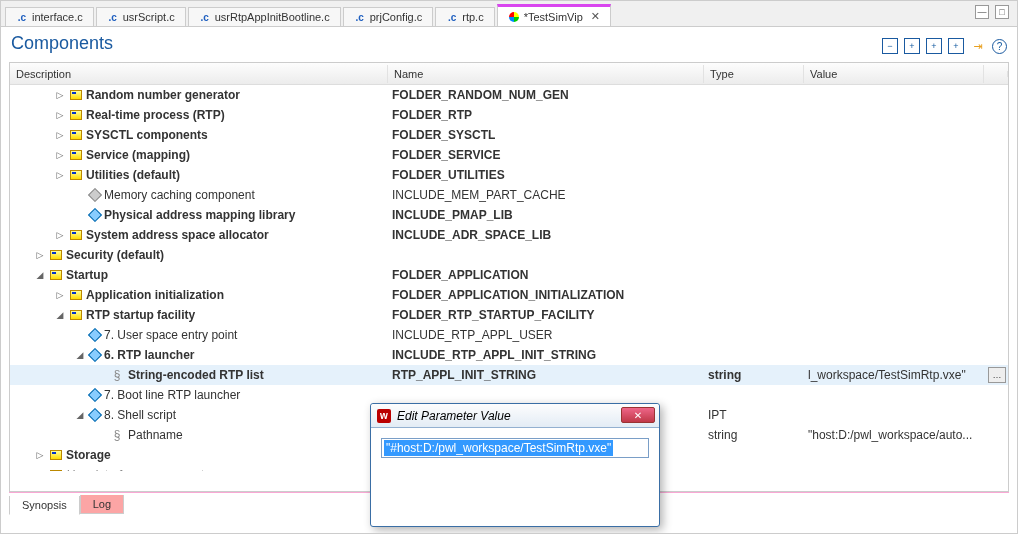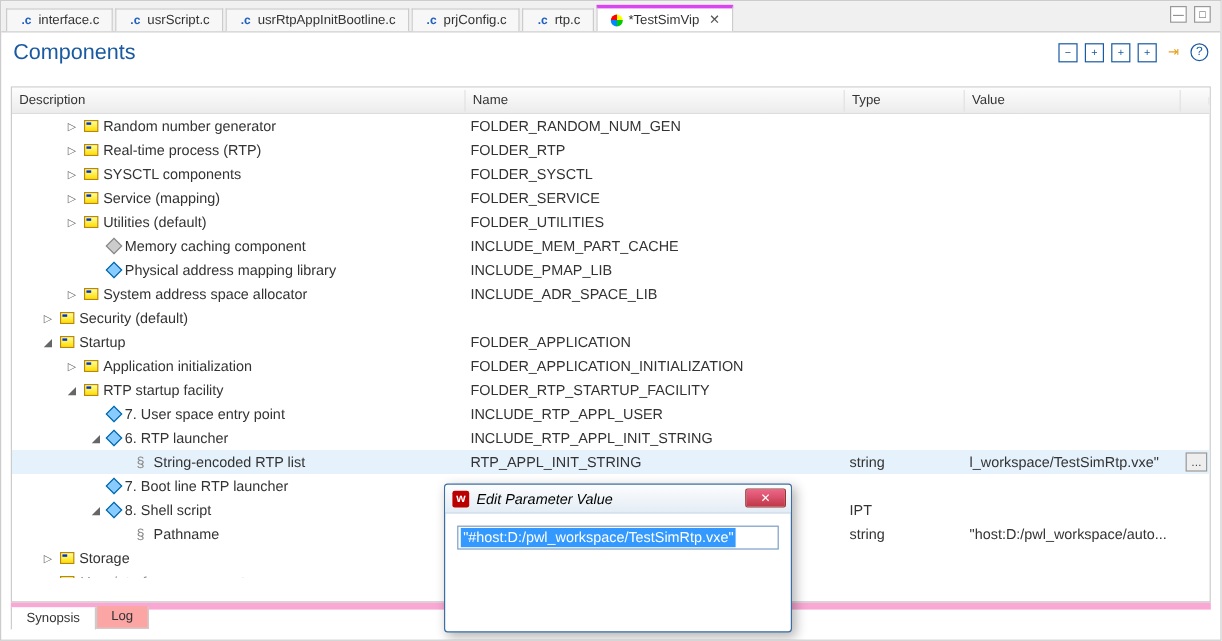--- a/index.html
+++ b/index.html
@@ -10,57 +10,57 @@
   .tab { display: flex; align-items: center; gap: 4px; padding: 3px 10px; border: 1px solid #ccc; border-bottom: none; background: #f7f7f7; margin-right: 2px; font-size: 11px; color: #333; white-space: nowrap; }
   .tab.active { background: #fff; border-top: 3px solid #d946ef; }
   .tab .fileicon { width: 12px; height: 12px; display: inline-flex; align-items: center; justify-content: center; font-size: 10px; }
   .fileicon.c { color: #2060c0; font-weight: bold; }
   .fileicon.tv::before { content: ""; width: 10px; height: 10px; border-radius: 50%; background: conic-gradient(#ff0 0 90deg, #0c0 90deg 180deg, #08f 180deg 270deg, #f00 270deg); display: block; }
   .tab .close { font-size: 11px; color: #555; margin-left: 4px; }
   .tabbar-right { position: absolute; right: 8px; top: 4px; display: flex; gap: 6px; }
   .winbtn { width: 14px; height: 14px; border: 1px solid #999; font-size: 9px; display: flex; align-items: center; justify-content: center; color: #555; background: #fff; }
 
   
-  .panel-header { display: flex; align-items: center; justify-content: space-between; padding: 6px 10px 6px 10px; }
+  .panel-header { display: flex; align-items: flex-end; justify-content: space-between; padding: 6px 10px 6px 10px; }
   .panel-title { font-size: 18px; color: #1a5aa0; }
   .toolbar { display: flex; gap: 6px; align-items: center; }
   .tbtn { width: 16px; height: 16px; display: flex; align-items: center; justify-content: center; font-size: 11px; color: #155aa0; cursor: pointer; }
   .tbtn.box { border: 1px solid #1a5aa0; font-size: 9px; }
   .tbtn.help { width: 15px; height: 15px; border-radius: 50%; border: 1px solid #1a5aa0; font-size: 10px; }
 
   
-  .table-wrap { border: 1px solid #ccc; margin: 12px 8px 0 8px; height: 430px; overflow: hidden; position: relative; }
+  .table-wrap { border: 1px solid #ccc; margin: 2px 8px 0 8px; height: 430px; overflow: hidden; position: relative; }
   .thead, .row { display: grid; grid-template-columns: 378px 316px 100px 180px 24px; align-items: center; }
   .thead { height: 22px; background: linear-gradient(#fdfdfd, #ececec); border-bottom: 1px solid #ddd; }
   .th { padding: 3px 6px; font-size: 11px; color: #333; border-right: 1px solid #e2e2e2; position: relative; }
   .tbody { height: 386px; overflow-y: scroll; }
   .row { height: 20px; font-size: 12px; }
   .cell { padding: 1px 4px; white-space: nowrap; overflow: hidden; text-overflow: ellipsis; }
   .desc { display: flex; align-items: center; gap: 4px; }
   .indent { width: 16px; display: inline-block; }
   .twisty { width: 12px; text-align: center; color: #666; font-size: 9px; cursor: pointer; user-select: none; }
   .icon { width: 14px; height: 14px; display: inline-flex; align-items: center; justify-content: center; font-size: 11px; }
   .icon.folder { background: linear-gradient(#ff9 0, #fd0 100%); border: 1px solid #b80; width: 12px; height: 10px; position: relative; }
   .icon.folder::after { content: ""; position: absolute; left: 1px; top: 1px; width: 4px; height: 2px; background: #03c; }
   .icon.comp { background: #8cf; border: 1px solid #06a; width: 10px; height: 10px; transform: rotate(45deg); }
   .icon.comp-gray { background: #ccc; border: 1px solid #888; width: 10px; height: 10px; transform: rotate(45deg); }
   .icon.param { color: #888; font-size: 12px; }
-  .bold { font-weight: normal; }
+  .bold { font-weight: bold; }
   .row.selected { background: #e5f1fb; }
   .dim { color: #888; font-style: italic; }
   .valbtn { width: 18px; height: 16px; border: 1px solid #999; background: #eee; font-size: 9px; display: flex; align-items: center; justify-content: center; margin-right: 2px; }
 
   
   .tbody::-webkit-scrollbar { width: 16px; }
   .tbody::-webkit-scrollbar-track { background: #f0f0f0; }
   .tbody::-webkit-scrollbar-thumb { background: #c7c7c7; border: 1px solid #aaa; }
   .tbody::-webkit-scrollbar-button { background: #e8e8e8; border: 1px solid #aaa; height: 16px; }
 
   
-  .bottom-tabs { display: flex; align-items: flex-end; height: 22px; border-top: 6px solid #f9a8d4; margin: 0 8px; background: #fff; }
+  .bottom-tabs { display: flex; align-items: flex-end; height: 22px; border-top: 1px solid #f9a8d4; margin: 0 8px; background: #fff; }
   .btab { padding: 3px 12px; font-size: 11px; border: 1px solid #ccc; border-top: none; background: #fca5a5; margin-right: 0; }
   .btab.active { background: #fff; border-bottom: 1px solid #fff; position: relative; top: 1px; }
 
   
   .dialog { position: absolute; left: 369px; top: 402px; width: 290px; background: #fff; border: 1px solid #3a6ea5; border-radius: 3px; box-shadow: 3px 3px 10px rgba(0,0,0,.3); }
   .dlg-title { background: linear-gradient(#fdfdfd, #e3ecf5); height: 24px; display: flex; align-items: center; padding: 0 6px; border-bottom: 1px solid #93b0d0; border-radius: 3px 3px 0 0; position: relative; }
   .dlg-icon { width: 14px; height: 14px; background: #b00; color: #fff; font-size: 10px; font-weight: bold; display: flex; align-items: center; justify-content: center; margin-right: 6px; border-radius: 2px; }
   .dlg-title-text { font-size: 12px; color: #000; font-style: italic; }
   .dlg-close { position: absolute; right: 4px; top: 3px; width: 34px; height: 16px; border-radius: 2px; background: linear-gradient(#e68, #c03848); border: 1px solid #933; display: flex; align-items: center; justify-content: center; color: #fff; font-size: 10px; }
   .dlg-body { padding: 10px; height: 98px; }

